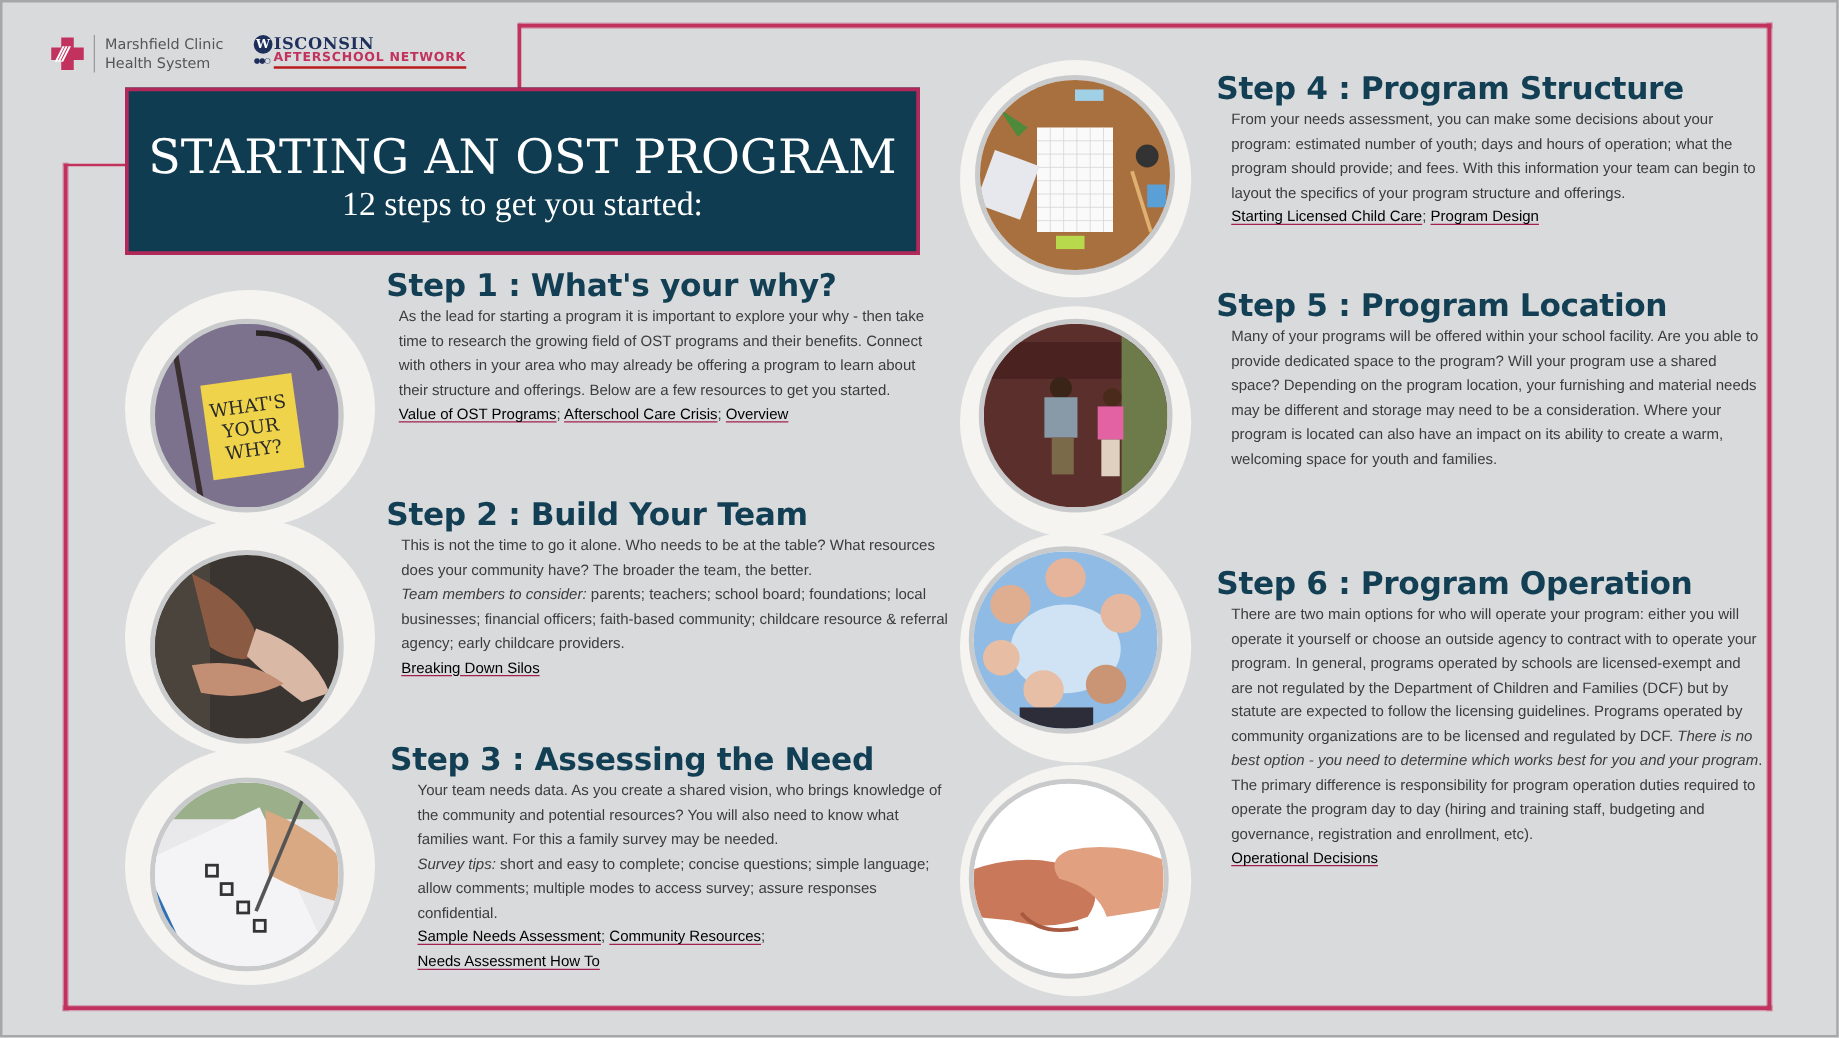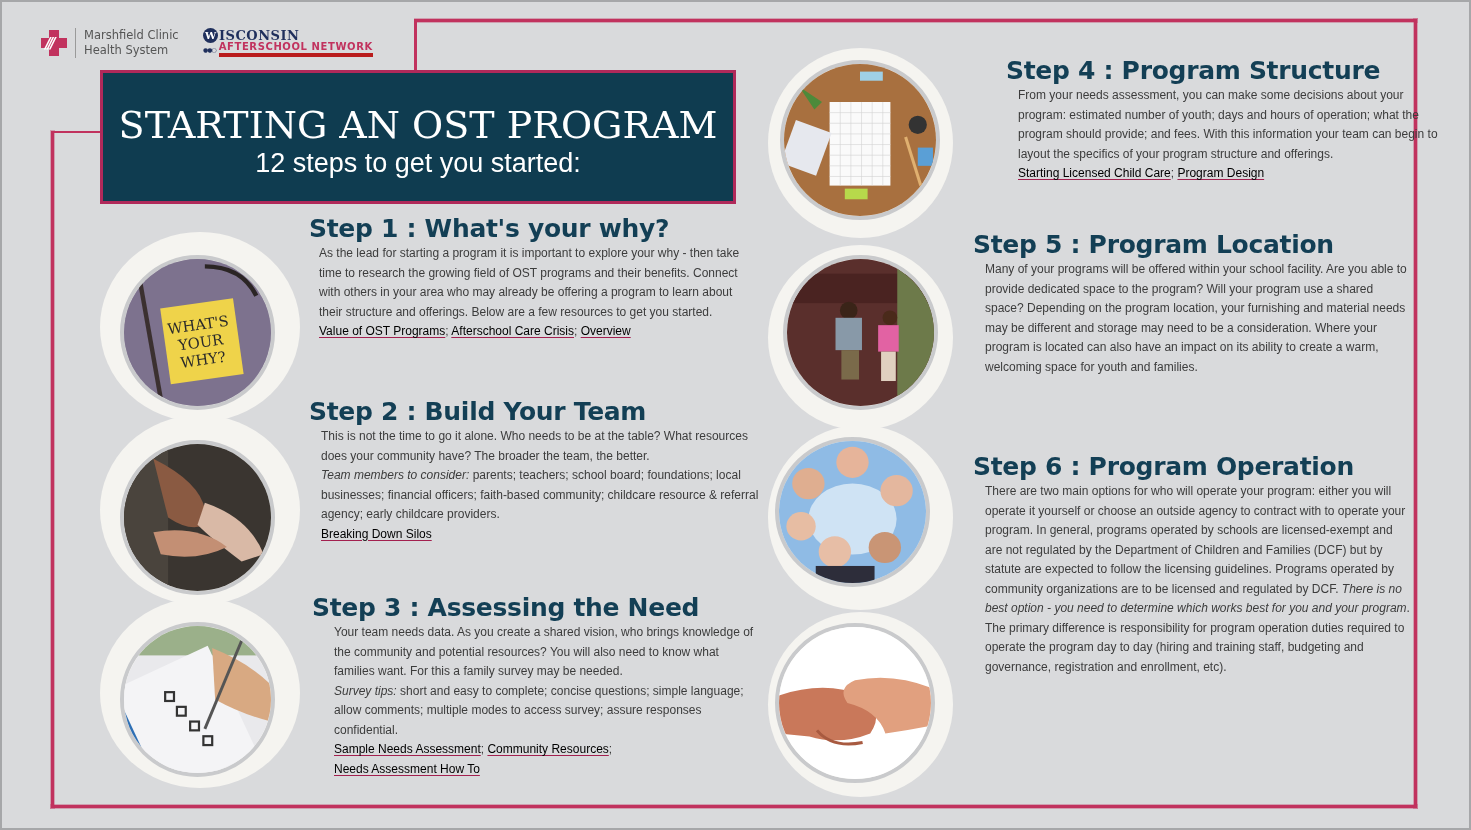--- a/index.html
+++ b/index.html
@@ -23,30 +23,30 @@
   .mc-mark .slashes { position:absolute; left:4px; top:4px; font:bold 15px "DejaVu Serif", serif; color:#fff; font-style:italic; letter-spacing:-3px; }
   .mc-divider { width:1px; height:30px; background:#9a9a9a; }
   .mc-text { font-family:"DejaVu Sans", sans-serif; font-size:11.5px; line-height:15px; color:#555; }
 
   .logo-wan { position:absolute; left:203px; top:28px; }
   .wan-top { display:flex; align-items:center; }
   .wan-w { width:15px; height:15px; border-radius:50%; background:#1f2f5c; color:#fff; font:bold 10px "DejaVu Serif", serif; display:flex; align-items:center; justify-content:center; }
   .wan-wisc { font:bold 13px "DejaVu Serif", serif; color:#1f2f5c; letter-spacing:0.5px; margin-left:1px; }
   .wan-bottom { display:flex; align-items:center; margin-top:-2px; }
   .wan-dots { font-size:6px; color:#1f2f5c; margin-right:3px; letter-spacing:-1px; }
-  .wan-network { font:bold 10px "DejaVu Sans", sans-serif; color:#c1325e; letter-spacing:0.6px; border-bottom:4px solid #b91c1c; padding-bottom:1px; }
+  .wan-network { font:bold 10px "DejaVu Sans", sans-serif; color:#c1325e; letter-spacing:0.6px; border-bottom:2px solid #b91c1c; padding-bottom:1px; }
 
   
   .title-box {
     position:absolute; left:100px; top:70px; width:630px; height:128px;
     background:#0f3c50; border:3px solid #b0295a;
     text-align:center; color:#fff;
   }
   .title-main { font-family:"DejaVu Serif", serif; font-size:38px; margin-top:30px; line-height:44px; letter-spacing:0px; }
-  .title-sub { font-family:Liberation Sans, sans-serif; font-size:27px; line-height:32px; }
+  .title-sub { font-family:Liberation Serif, serif; font-size:27px; line-height:32px; }
 
   
   .ring {
     position:absolute; border-radius:50%;
     background:#f5f4f0;
   }
   .photo {
     position:absolute; border-radius:50%; overflow:hidden;
     border:4px solid #c9cacc;
     box-sizing:border-box;
@@ -247,21 +247,21 @@
     <p>Your team needs data. As you create a shared vision, who brings knowledge of the community and potential resources? You will also need to know what families want. For this a family survey may be needed.</p>
     <p><em>Survey tips:</em><span> short and easy to complete; concise questions; simple language; allow comments; multiple modes to access survey; assure responses confidential.</span></p>
     <p class="links" style="width:300px;">
       <a>Sample Needs Assessment</a><span class="sep">;</span>
       <a>Community Resources</a><span class="sep">;</span>
       <a>Needs Assessment How To</a>
     </p>
   </div>
 </div>
 
-<div class="step" style="left:1006px; top:56px; width:440px;">
+<div class="step" style="left:973px; top:56px; width:440px;">
   <div class="step-title">Step 4 : Program Structure</div>
   <div class="step-body" style="margin-left:12px;">
     <p>From your needs assessment, you can make some decisions about your program: estimated number of youth; days and hours of operation; what the program should provide; and fees. With this information your team can begin to layout the specifics of your program structure and offerings.</p>
     <p class="links">
       <a>Starting Licensed Child Care</a><span class="sep">;</span>
       <a>Program Design</a>
     </p>
   </div>
 </div>
 
@@ -270,14 +270,17 @@
   <div class="step-body" style="margin-left:12px;">
     <p>Many of your programs will be offered within your school facility. Are you able to provide dedicated space to the program? Will your program use a shared space? Depending on the program location, your furnishing and material needs may be different and storage may need to be a consideration.  Where your program is located can also have an impact on its ability to create a warm, welcoming space for youth and families.</p>
   </div>
 </div>
 
 <div class="step" style="left:973px; top:452px; width:440px;">
   <div class="step-title">Step 6 : Program Operation</div>
   <div class="step-body" style="margin-left:12px;">
     <p><span>There are two main options for who will operate your program: either you will operate it yourself or choose an outside agency to contract with to operate your program. In general, programs operated by schools are licensed-exempt and are not regulated by the Department of Children and Families (DCF) but by statute are expected to follow the licensing guidelines. Programs operated by community organizations are to be licensed and regulated by DCF. </span><em>There is no best option - you need to determine which works best for you and your program</em><span>.</span></p>
     <p>The primary difference is responsibility for program operation duties required to operate the program day to day (hiring and training staff, budgeting and governance, registration and enrollment, etc).</p>
+    <p class="links">
+      <a>Operational Decisions</a>
+    </p>
   </div>
 </div>
 
 </body></html>

